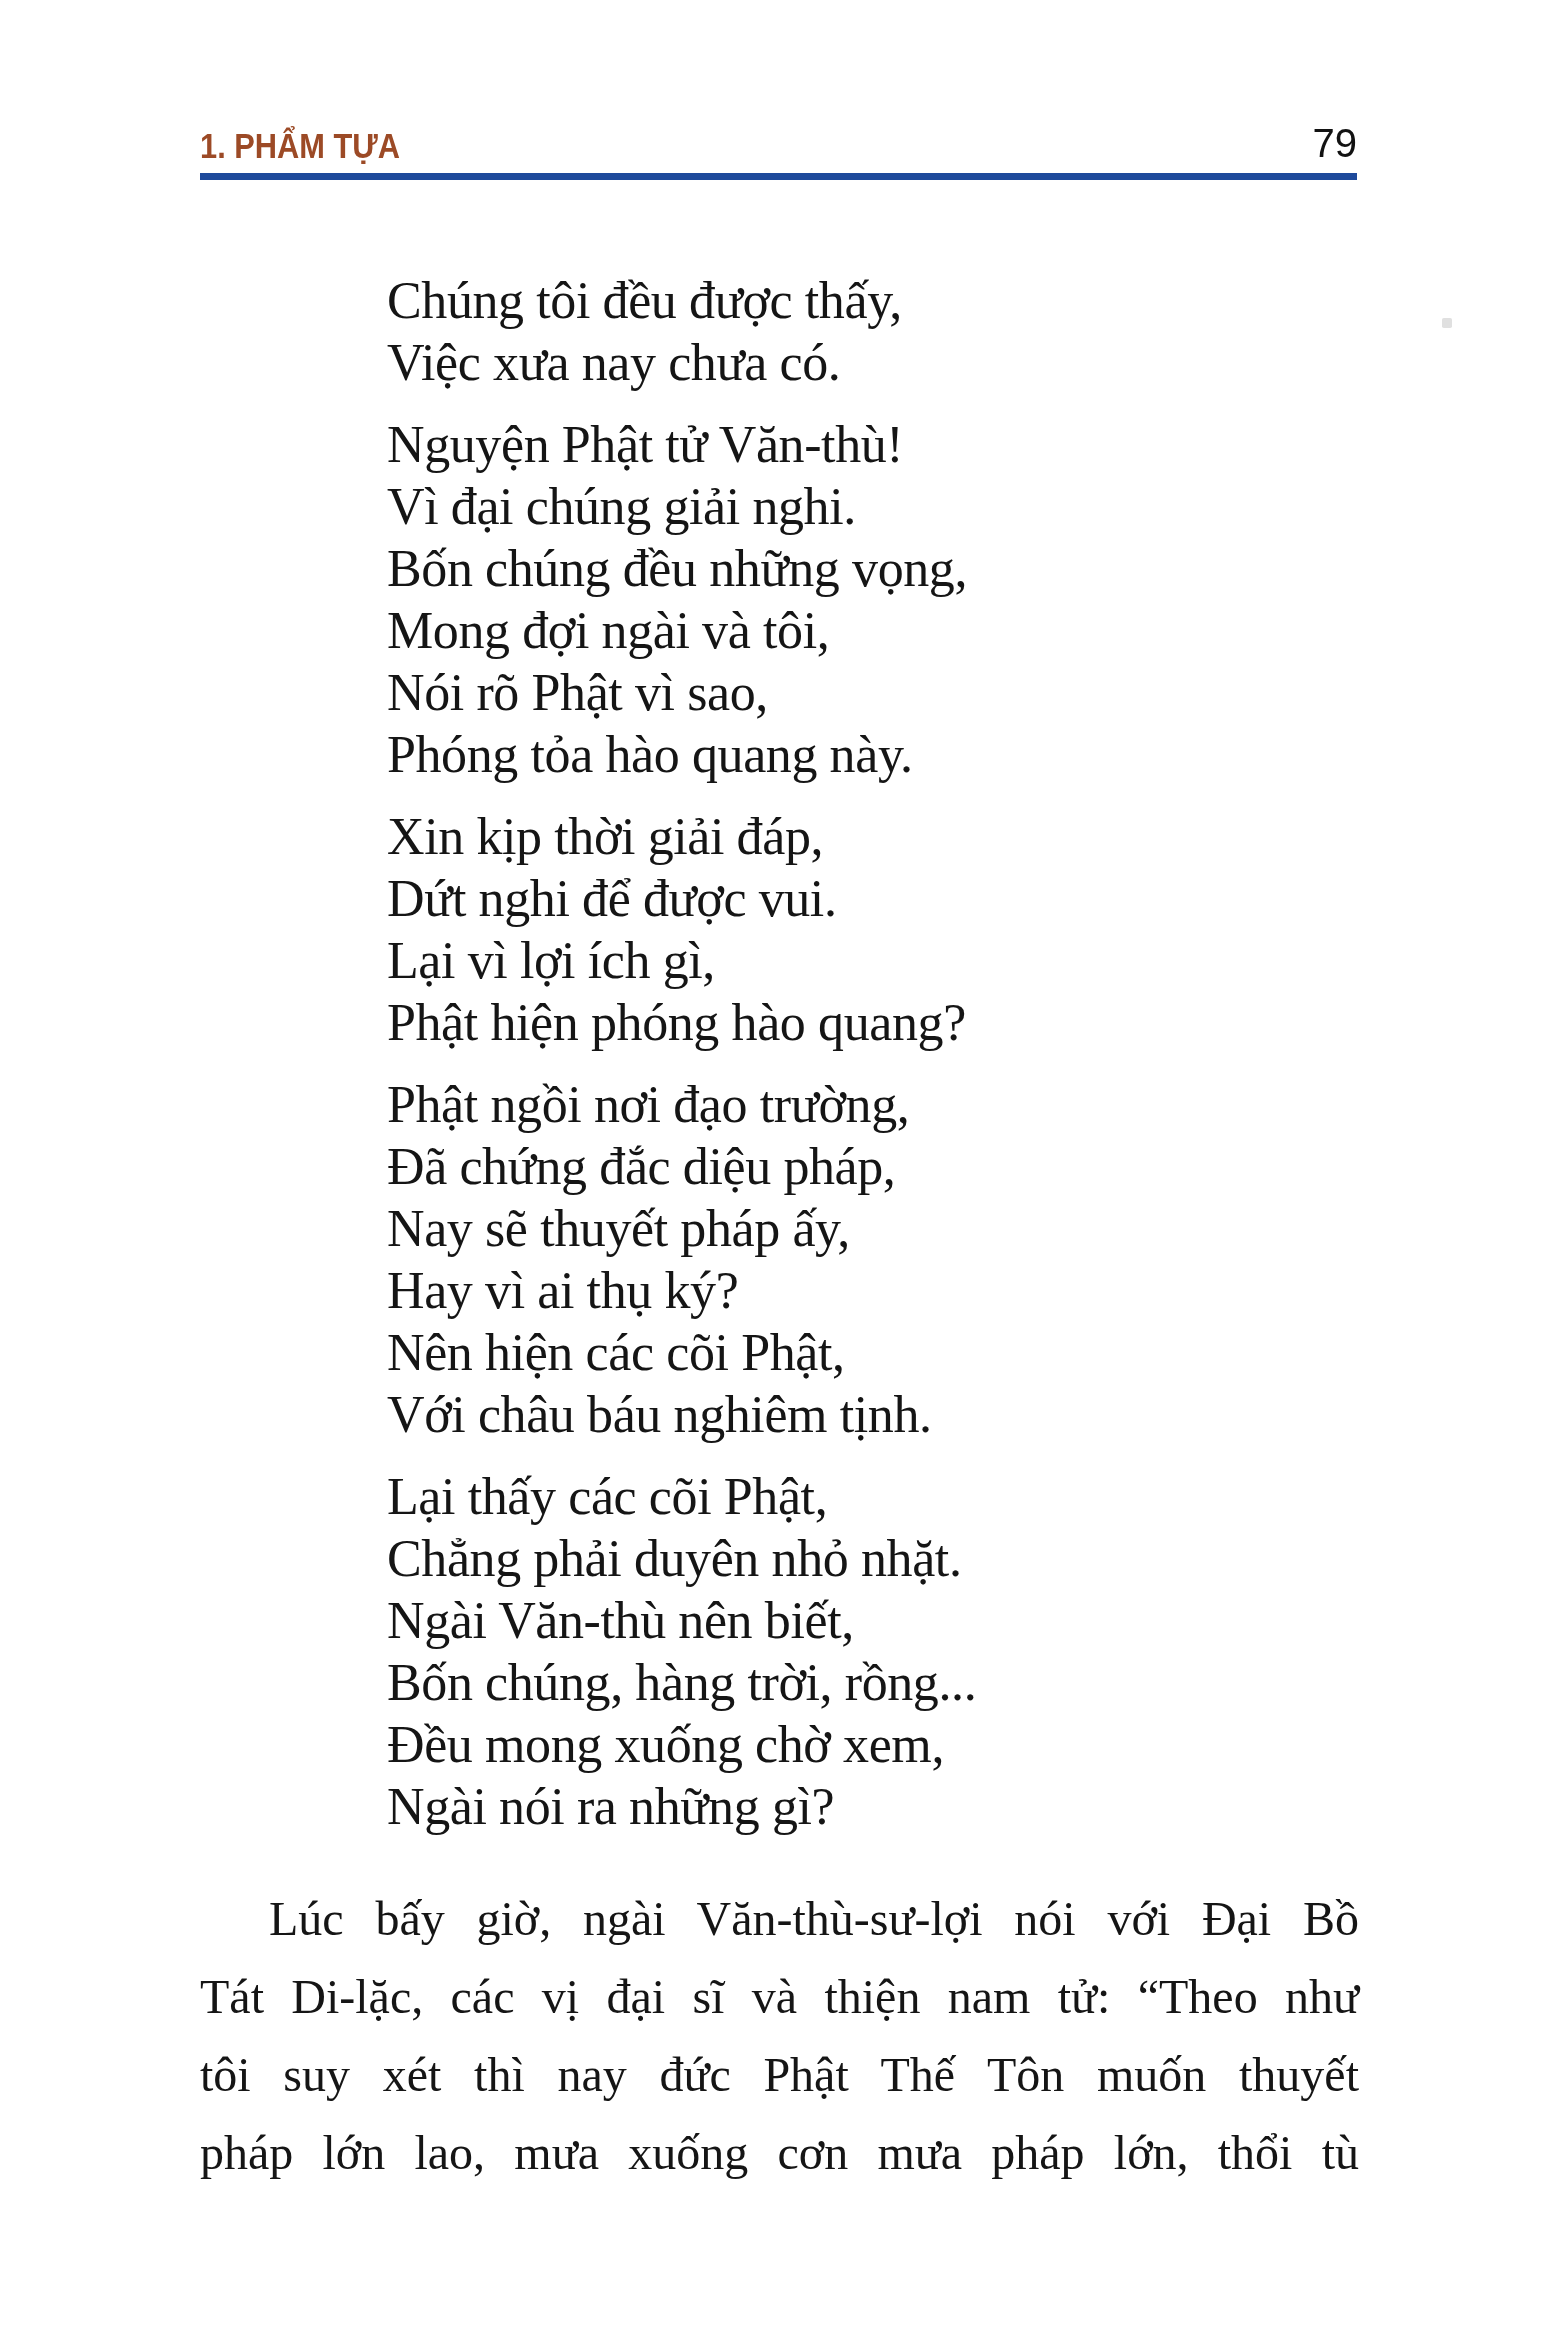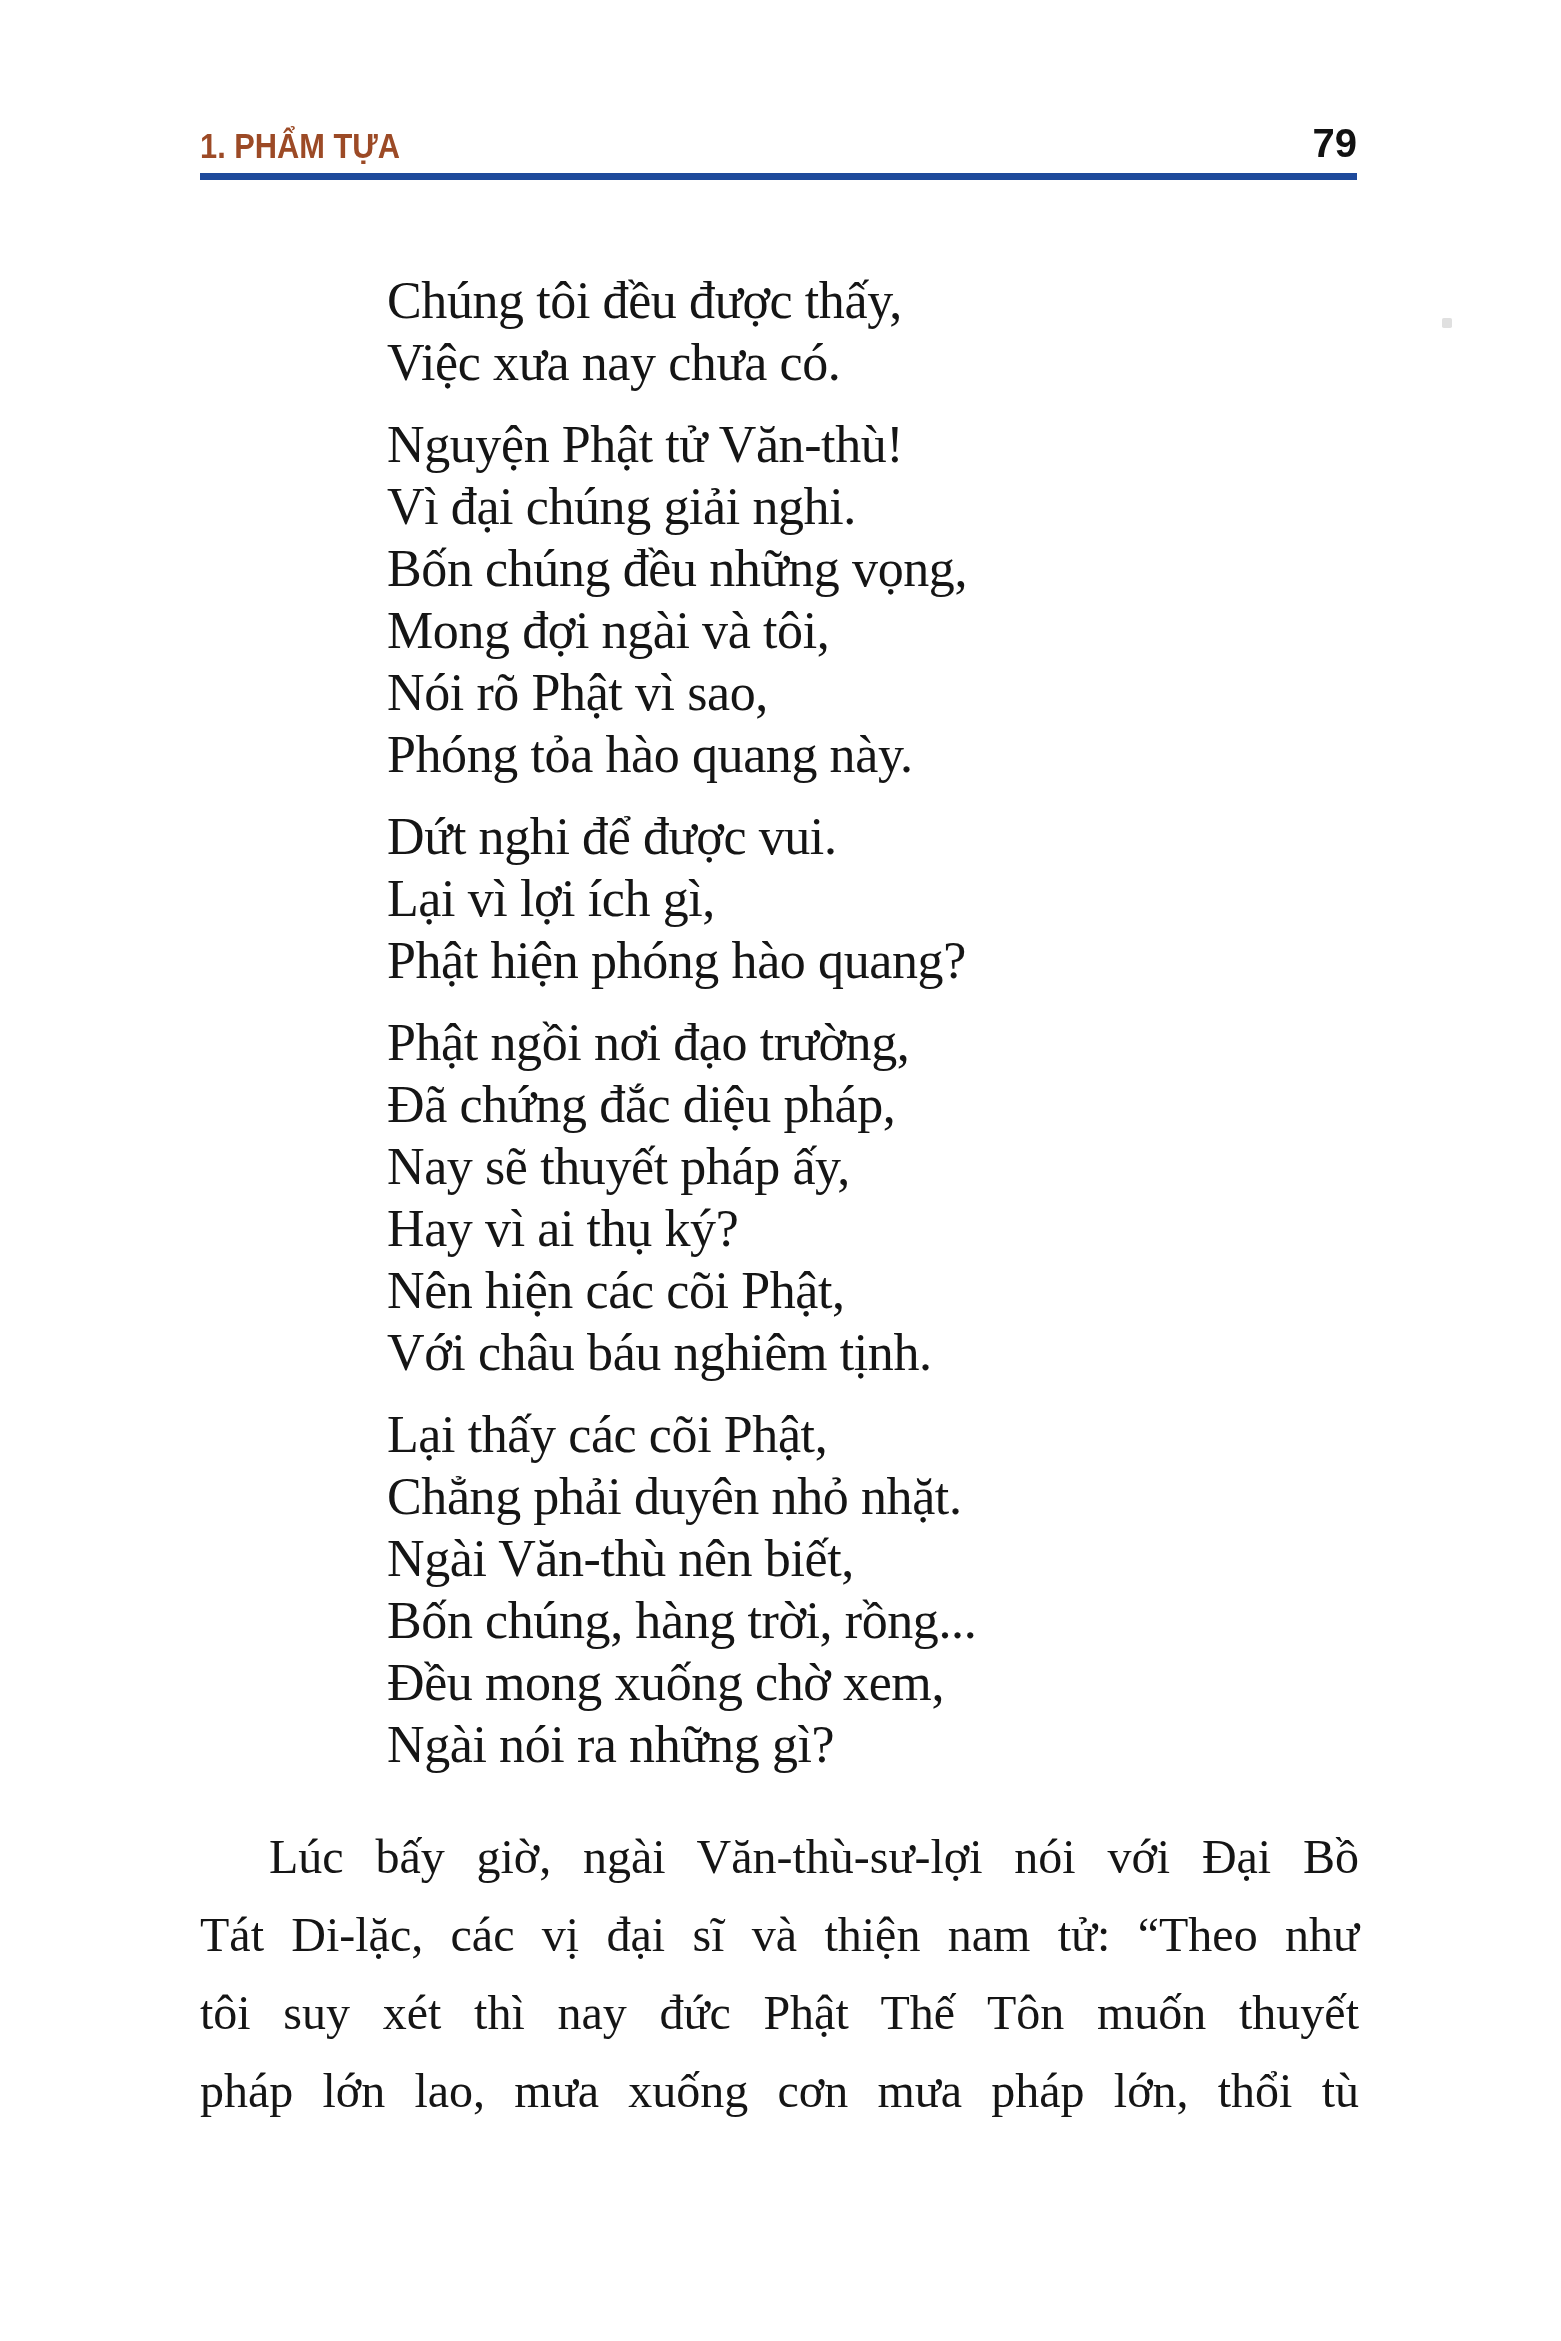--- a/index.html
+++ b/index.html
@@ -30,21 +30,21 @@
     font-size:35px;
     line-height:1;
     letter-spacing:0px;
     color:var(--header_text);
     transform:scaleX(0.88);
     transform-origin:left bottom;
     white-space:nowrap;
   }
   .page-number{
     font-family:"Liberation Sans","DejaVu Sans",sans-serif;
-    font-weight:700;
+    font-weight:400;
     font-size:40px;
     line-height:1;
     color:var(--page_number);
   }
   .header-rule{
     position:absolute;
     left:200px;top:173px;
     width:1157px;height:7px;
     background:var(--rule);
   }
@@ -104,20 +104,21 @@
     <div class="stanza">
       <div class="vline">Nguyện Phật tử Văn-thù!</div>
       <div class="vline">Vì đại chúng giải nghi.</div>
       <div class="vline">Bốn chúng đều những vọng,</div>
       <div class="vline">Mong đợi ngài và tôi,</div>
       <div class="vline">Nói rõ Phật vì sao,</div>
       <div class="vline">Phóng tỏa hào quang này.</div>
     </div>
 
     <div class="stanza">
+      <div class="vline">Xin kịp thời giải đáp,</div>
       <div class="vline">Dứt nghi để được vui.</div>
       <div class="vline">Lại vì lợi ích gì,</div>
       <div class="vline">Phật hiện phóng hào quang?</div>
     </div>
 
     <div class="stanza">
       <div class="vline">Phật ngồi nơi đạo trường,</div>
       <div class="vline">Đã chứng đắc diệu pháp,</div>
       <div class="vline">Nay sẽ thuyết pháp ấy,</div>
       <div class="vline">Hay vì ai thụ ký?</div>

